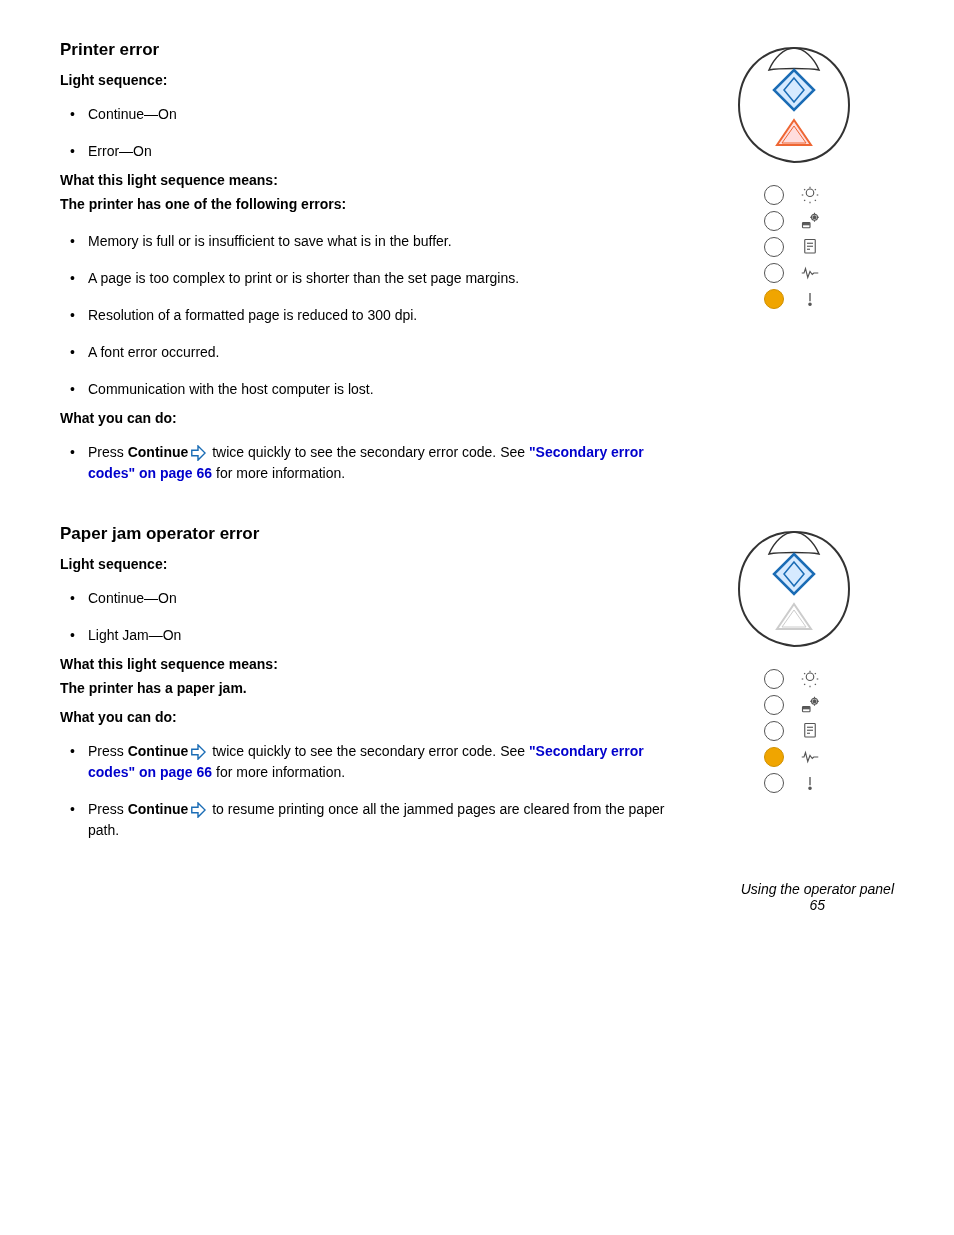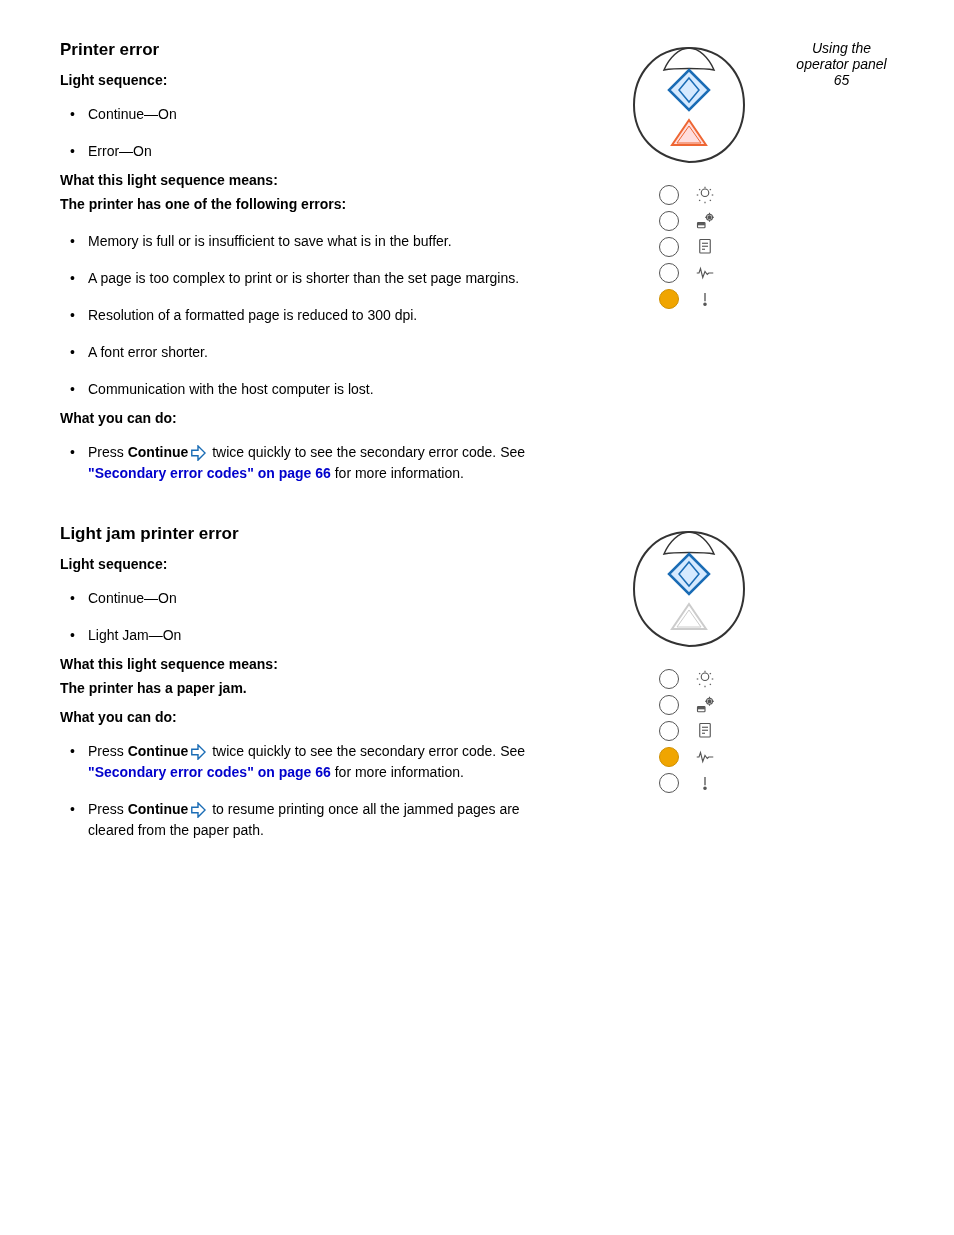--- a/index.html
+++ b/index.html
@@ -7,20 +7,22 @@
       font-family: Arial, Helvetica, sans-serif;
       font-size: 14px;
       background: #fff;
       color: #000;
       width: 954px;
       min-height: 1235px;
       padding: 40px 60px 40px 60px;
     }
     .page-content {
       display: flex;
+      flex-direction: column;
+      align-items: flex-end;
     }
     .section {
       display: flex;
       flex-direction: row;
       margin-bottom: 30px;
       position: relative;
     }
     .text-col {
       flex: 1;
       padding-right: 20px;
@@ -145,21 +147,21 @@
           <ul class="bullet-list">
             <li>Continue—On</li>
             <li>Error—On</li>
           </ul>
           <div class="subsection-title">What this light sequence means:</div>
           <div class="body-text">The printer has one of the following errors:</div>
           <ul class="bullet-list">
             <li>Memory is full or is insufficient to save what is in the buffer.</li>
             <li>A page is too complex to print or is shorter than the set page margins.</li>
             <li>Resolution of a formatted page is reduced to 300 dpi.</li>
-            <li>A font error shorter.</li>
+            <li>A font error occurred.</li>
             <li>Communication with the host computer is lost.</li>
           </ul>
           <div class="subsection-title">What you can do:</div>
           <ul class="bullet-list">
             <li style="margin-bottom: 10px;">Press <strong>Continue</strong><span class="continue-icon"><svg viewBox="0 0 18 18" fill="none" xmlns="http://www.w3.org/2000/svg" width="16" height="16">
     <path d="M9 1 L17 9 L9 17 L9 12 L2 12 L2 6 L9 6 Z" fill="none" stroke="#1a6cb5" stroke-width="1.6"></path>
   </svg></span> twice quickly to see the secondary error code. See <a class="link-text" href="#">"Secondary error codes" on page 66</a> for more information.</li>
           </ul>
         </div>
         <div class="diagram-col">
@@ -237,21 +239,21 @@
     <line x1="12" y1="4" x2="12" y2="15"></line>
     <circle cx="12" cy="19" r="1.5" fill="#555"></circle>
   </svg>
               </div>
             </div>
           </div>
         </div>
       </div>
       <div class="section">
         <div class="text-col">
-          <div class="section-title">Light jam printer error</div>
+          <div class="section-title">Paper jam operator error</div>
           <div class="subsection-title">Light sequence:</div>
           <ul class="bullet-list">
             <li>Continue—On</li>
             <li>Light Jam—On</li>
           </ul>
           <div class="subsection-title">What this light sequence means:</div>
           <div class="body-text">The printer has a paper jam.</div>
           <div class="subsection-title">What you can do:</div>
           <ul class="bullet-list">
             <li style="margin-bottom: 10px;">Press <strong>Continue</strong><span class="continue-icon"><svg viewBox="0 0 18 18" fill="none" xmlns="http://www.w3.org/2000/svg" width="16" height="16">

